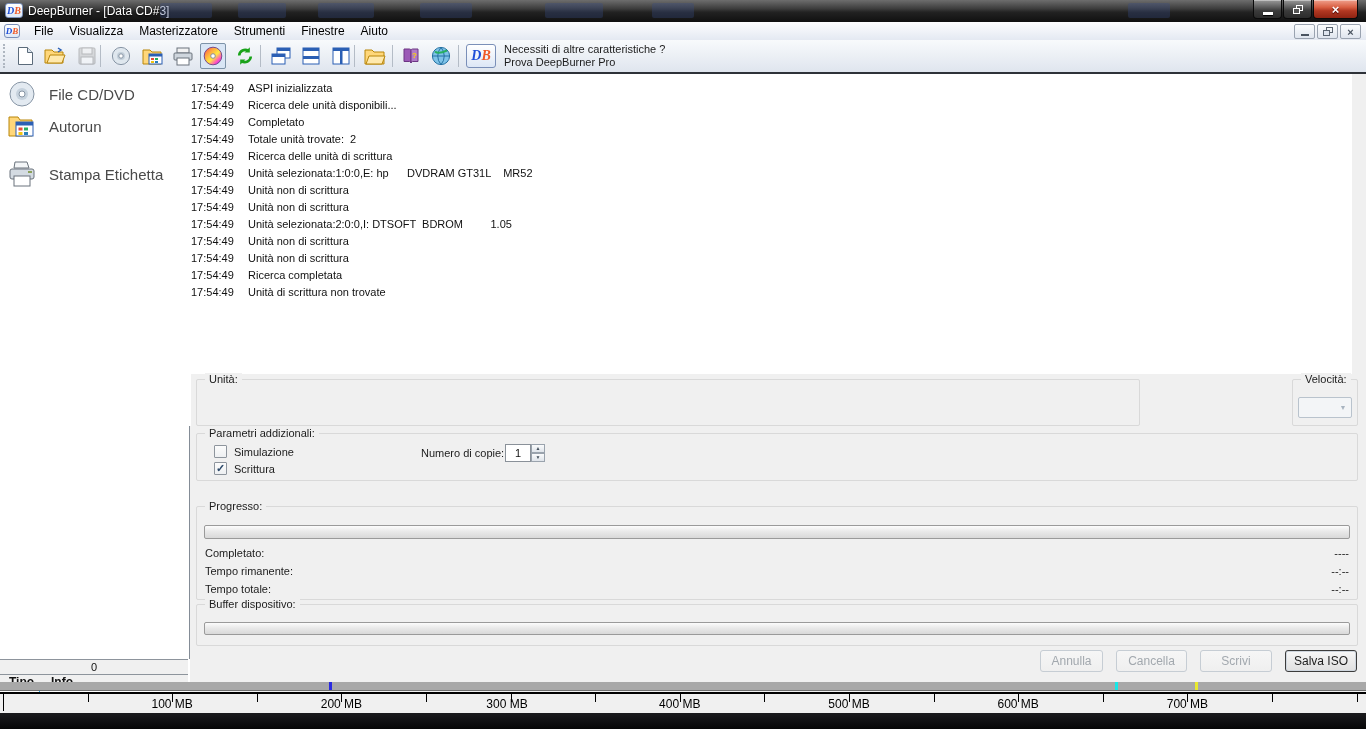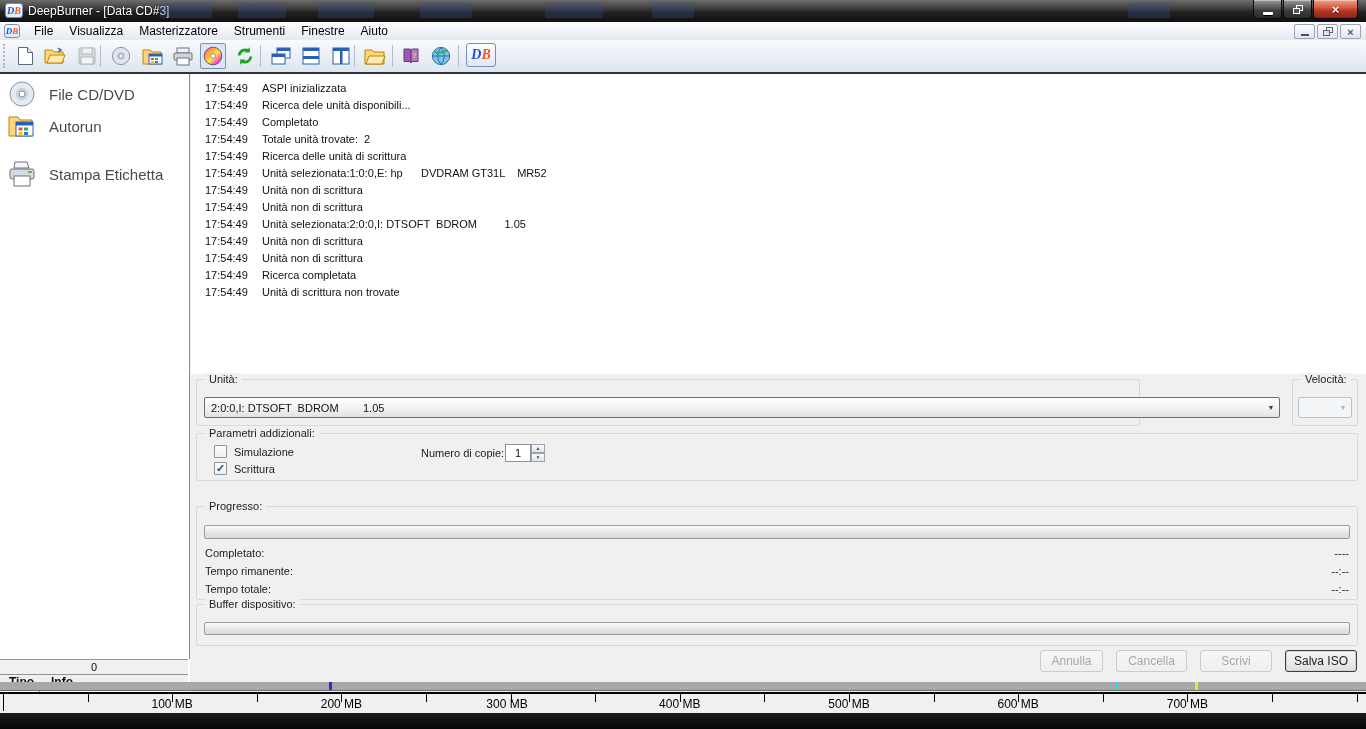--- a/index.html
+++ b/index.html
@@ -65,21 +65,21 @@
   
   .sidebar { position:absolute; left:0; top:74px; width:190px; height:608px; background:#fff;
     border-right:1px solid #848c96; }
   .side-item { position:absolute; left:0; width:188px; height:32px; display:flex;
     align-items:center; cursor:default; }
   .side-item .icon { width:30px; height:28px; margin-left:7px; display:flex; align-items:center;
     justify-content:center; }
   .side-item .lbl { margin-left:7px; font-size:15px; color:#4a4a4a; padding:1px 5px; }
   .side-item.selected .lbl { background:#2f97f5; color:#fff; }
 
-  .logarea { position:absolute; left:191px; top:74px; width:1175px; height:352px; background:#fff; }
+  .logarea { position:absolute; left:177px; top:74px; width:1175px; height:352px; background:#fff; }
   .log-row { position:relative; height:17px; }
   .log-time { position:absolute; left:14px; top:2px; font-size:11px; }
   .log-msg { position:absolute; left:71px; top:2px; font-size:11px; white-space:pre; }
   #log-list { padding-top:6px; }
 
   .graypane { position:absolute; left:191px; top:374px; width:1175px; height:308px; background:#f0f0f0; }
 
   
   .group { position:absolute; border:1px solid #d9d9d9; border-radius:2px; }
   .group-label { position:absolute; top:-7px; left:8px; background:#f0f0f0; padding:0 4px;
@@ -334,20 +334,24 @@
       </svg>
     </div>
 
     <div class="tsep" style="left:458px"></div>
 
     <div class="promo">
       <span class="db-badge">
           <span class="d">D</span>
           <span class="b">B</span>
         </span>
+      <span class="promo-text">
+        <span>Necessiti di altre caratteristiche ?</span><br>
+        <span>Prova DeepBurner Pro</span>
+      </span>
     </div>
   </div>
 
   <div class="sidebar">
     <div class="side-item" style="top:36px">
       <span class="icon">
         <svg width="28" height="26" viewBox="0 0 28 26">
           <path d="M1 4h9l2 3h12v16H1z" fill="#ffd77a" stroke="#b8860b"></path>
           <rect x="8" y="9" width="17" height="14" fill="#fff" stroke="#2b5fb4"></rect>
           <rect x="8" y="9" width="17" height="3.5" fill="#2b5fb4"></rect>
@@ -461,24 +465,20 @@
           <span class="log-time">17:54:49</span>
           <span class="log-msg">Unità di scrittura non trovate</span>
         </div>
       </div>
   </div>
 
   <div class="graypane"></div>
 
   <div class="group" style="left:196px;top:379px;width:944px;height:47px">
     <span class="group-label">Unità:</span>
-    <div class="combo" style="left:7px;top:17px;width:1076px">
-      <span class="combo-text">2:0:0,I: DTSOFT  BDROM        1.05</span>
-      <span class="combo-arrow">▼</span>
-    </div>
   </div>
 
   <div class="group" style="left:1292px;top:379px;width:66px;height:47px">
     <span class="group-label">Velocità:</span>
     <div class="combo disabled" style="left:5px;top:17px;width:54px">
       <span class="combo-text"></span>
       <span class="combo-arrow">▼</span>
     </div>
   </div>
 

